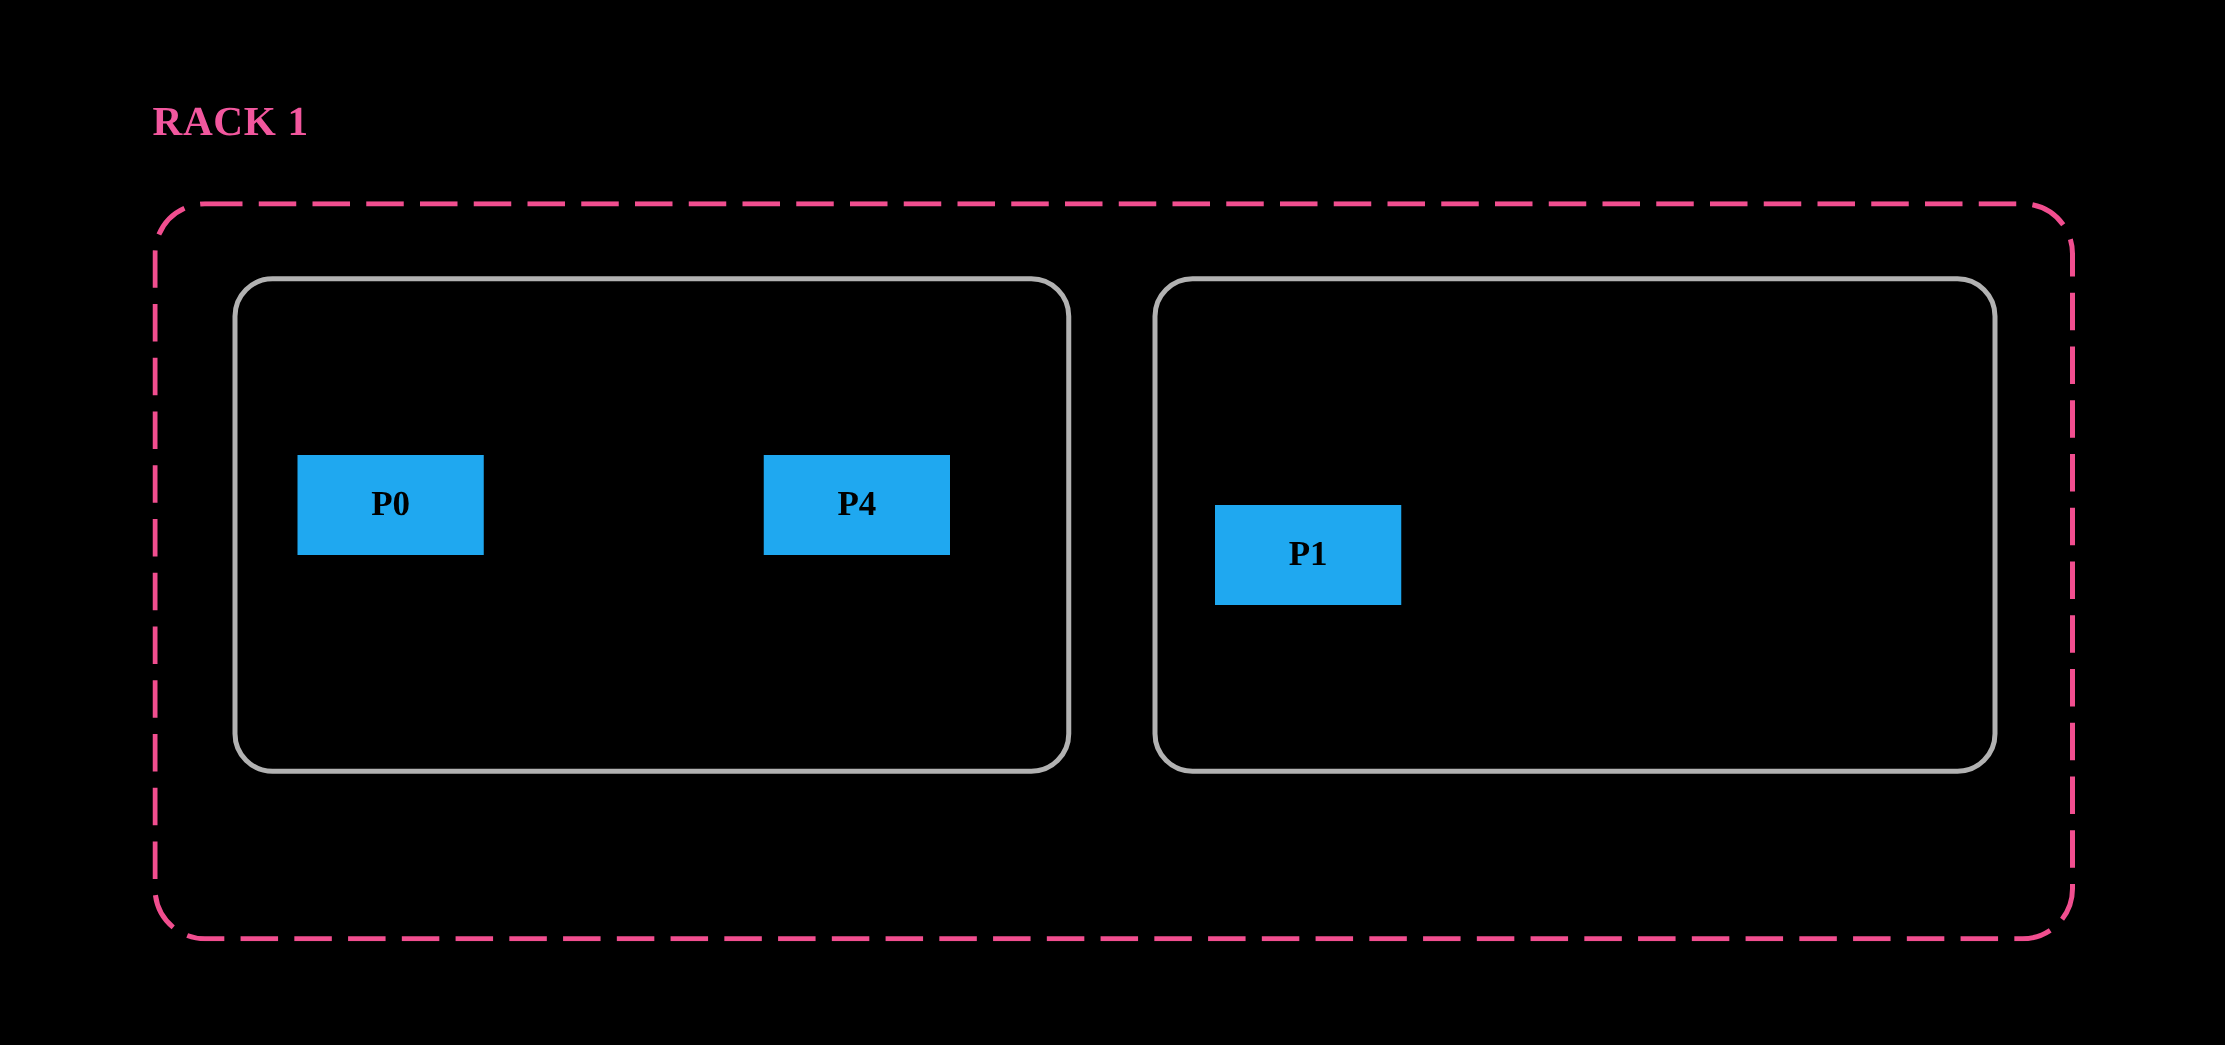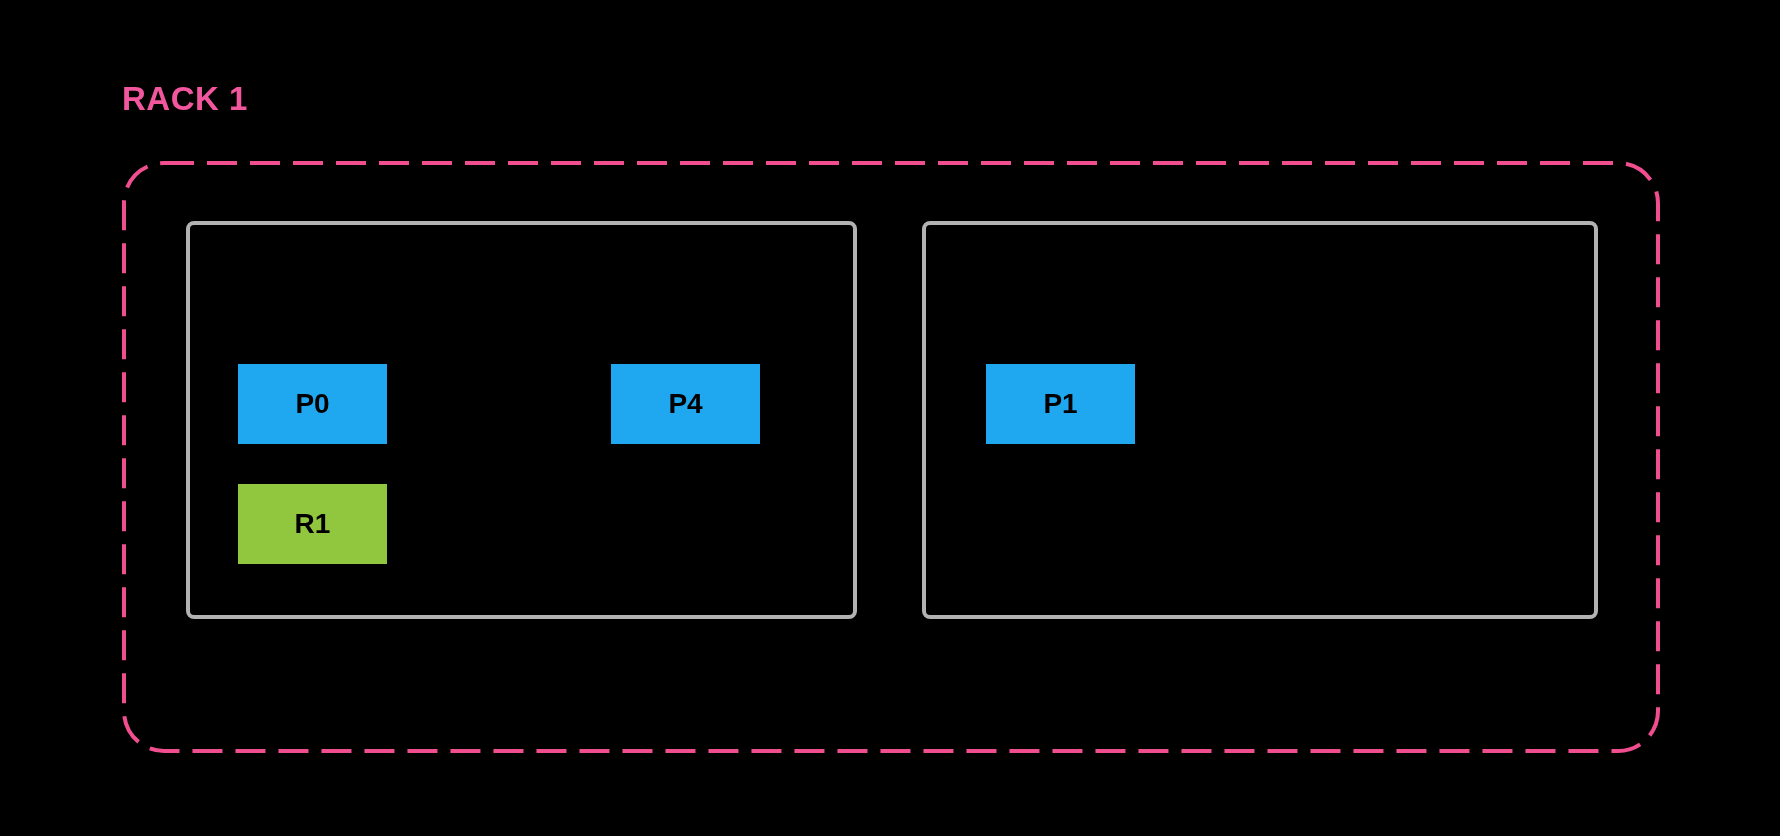--- a/index.html
+++ b/index.html
@@ -9,20 +9,21 @@
     height: 836px;
     background: var(--background, #000);
     font-family: "Liberation Sans", sans-serif;
     overflow: hidden;
   }
   .stage {
     position: relative;
     width: 1780px;
     height: 808px;
     background: var(--background, #000);
+    font-family: Liberation Serif, serif;
   }
   .rack-label {
     position: absolute;
     left: 122px;
     top: 82px;
     font-size: 33px;
     font-weight: bold;
     letter-spacing: 0.5px;
     color: var(--rack-label-pink, #F2579E);
     line-height: 1;
@@ -39,58 +40,57 @@
     fill: none;
     stroke: var(--rack-border-pink, #F14E8F);
     stroke-width: 4;
     stroke-dasharray: 30 13;
   }
   .node {
     position: absolute;
     top: 221px;
     height: 398px;
     border: 4px solid var(--node-border-gray, #B2B2B2);
-    border-radius: 8px;
+    border-radius: 32px;
     background: transparent;
     box-sizing: border-box;
   }
   .node-1 { left: 186px; width: 671px; }
   .node-2 { left: 922px; width: 676px; }
   .block {
     position: absolute;
     width: 149px;
     height: 80px;
     display: flex;
     align-items: center;
     justify-content: center;
     font-size: 28px;
     font-weight: bold;
     color: var(--block-text, #000);
   }
   .block.primary { background: var(--primary-blue, #1FA8F0); }
   .block.replica { background: var(--replica-green, #90C73E); }
   
   .n1c0 { left: 48px; }  .n1c1 { left: 235px; } .n1c2 { left: 421px; text-align: right; }
-  .n2c0 { left: 60px; }  .n2c1 { left: 233px; } .n2c2 { left: 419px; }
+  .n2c0 { left: 46px; margin-top: 40px; }  .n2c1 { left: 233px; } .n2c2 { left: 419px; }
   .r0   { top: 139px; }  .r1   { top: 259px; }
 </style>
 </head>
 <body>
 
 <div class="stage">
 
   <div class="rack-label">RACK 1</div>
 
   <svg class="rack-boundary-svg" viewBox="0 0 1538 592" xmlns="http://www.w3.org/2000/svg">
     <rect x="2" y="2" width="1534" height="588" rx="40"></rect>
   </svg>
 
   <div class="node node-1">
     <div class="block primary n1c0 r0">P0</div>
     <div class="block primary n1c2 r0">P4</div>
-    <div class="block replica n1c0 r1">R1</div>
   </div>
 
   <div class="node node-2">
     <div class="block primary n2c0 r0">P1</div>
   </div>
 
 </div>
 
 </body></html>

